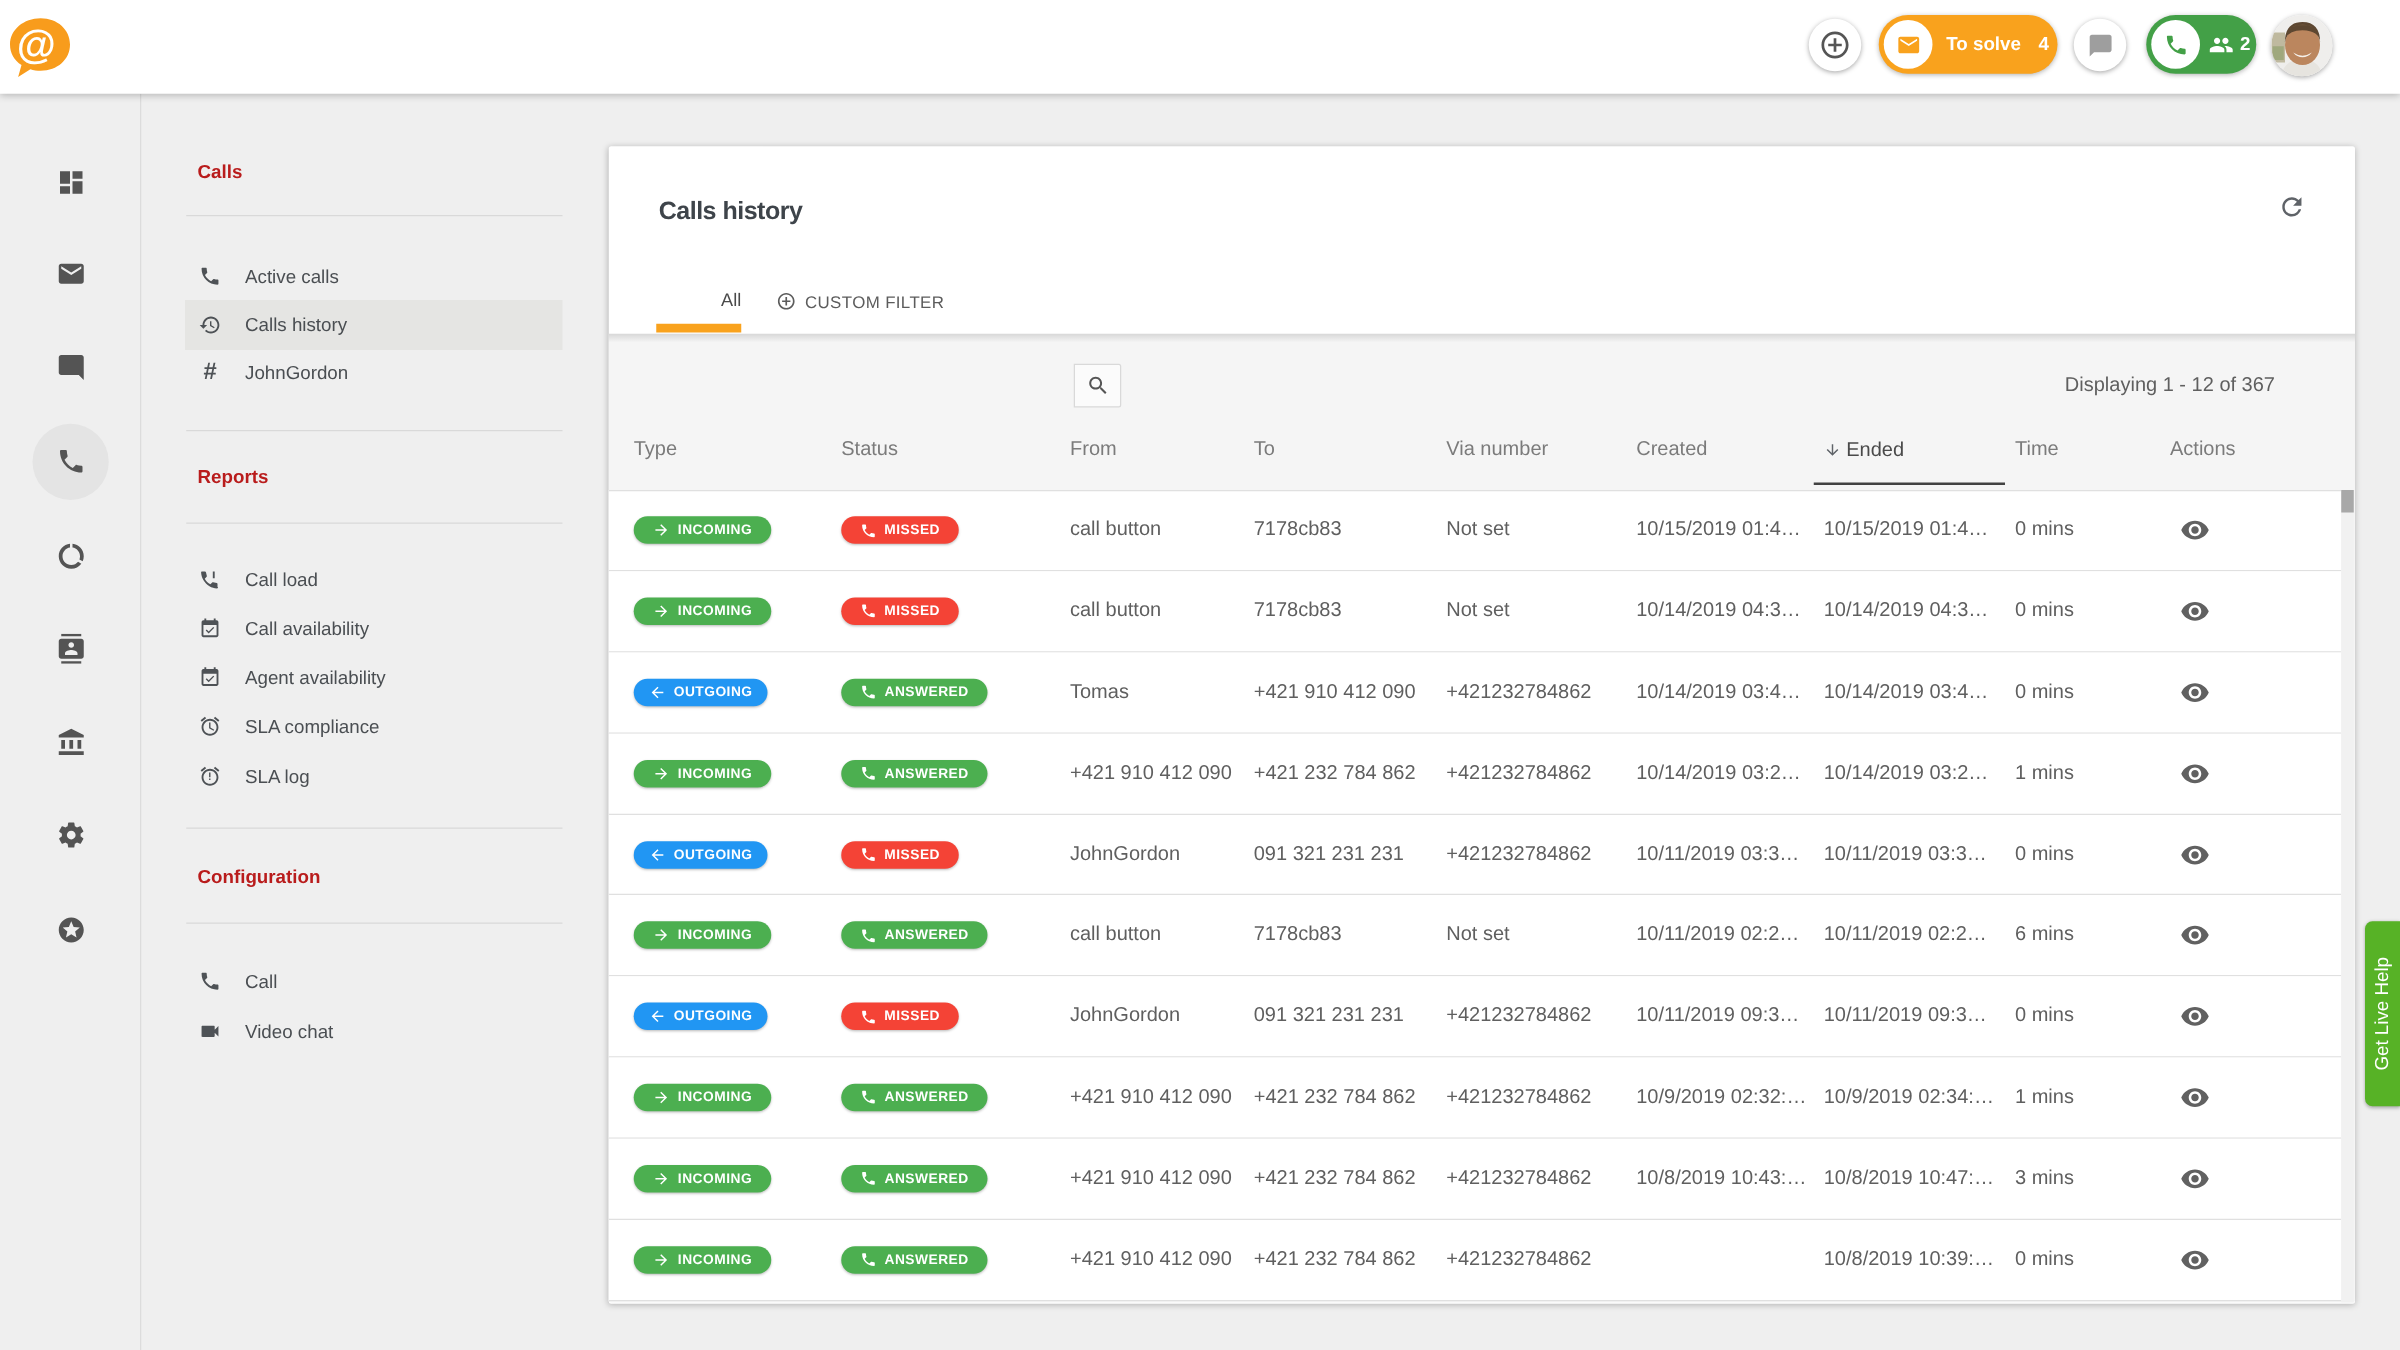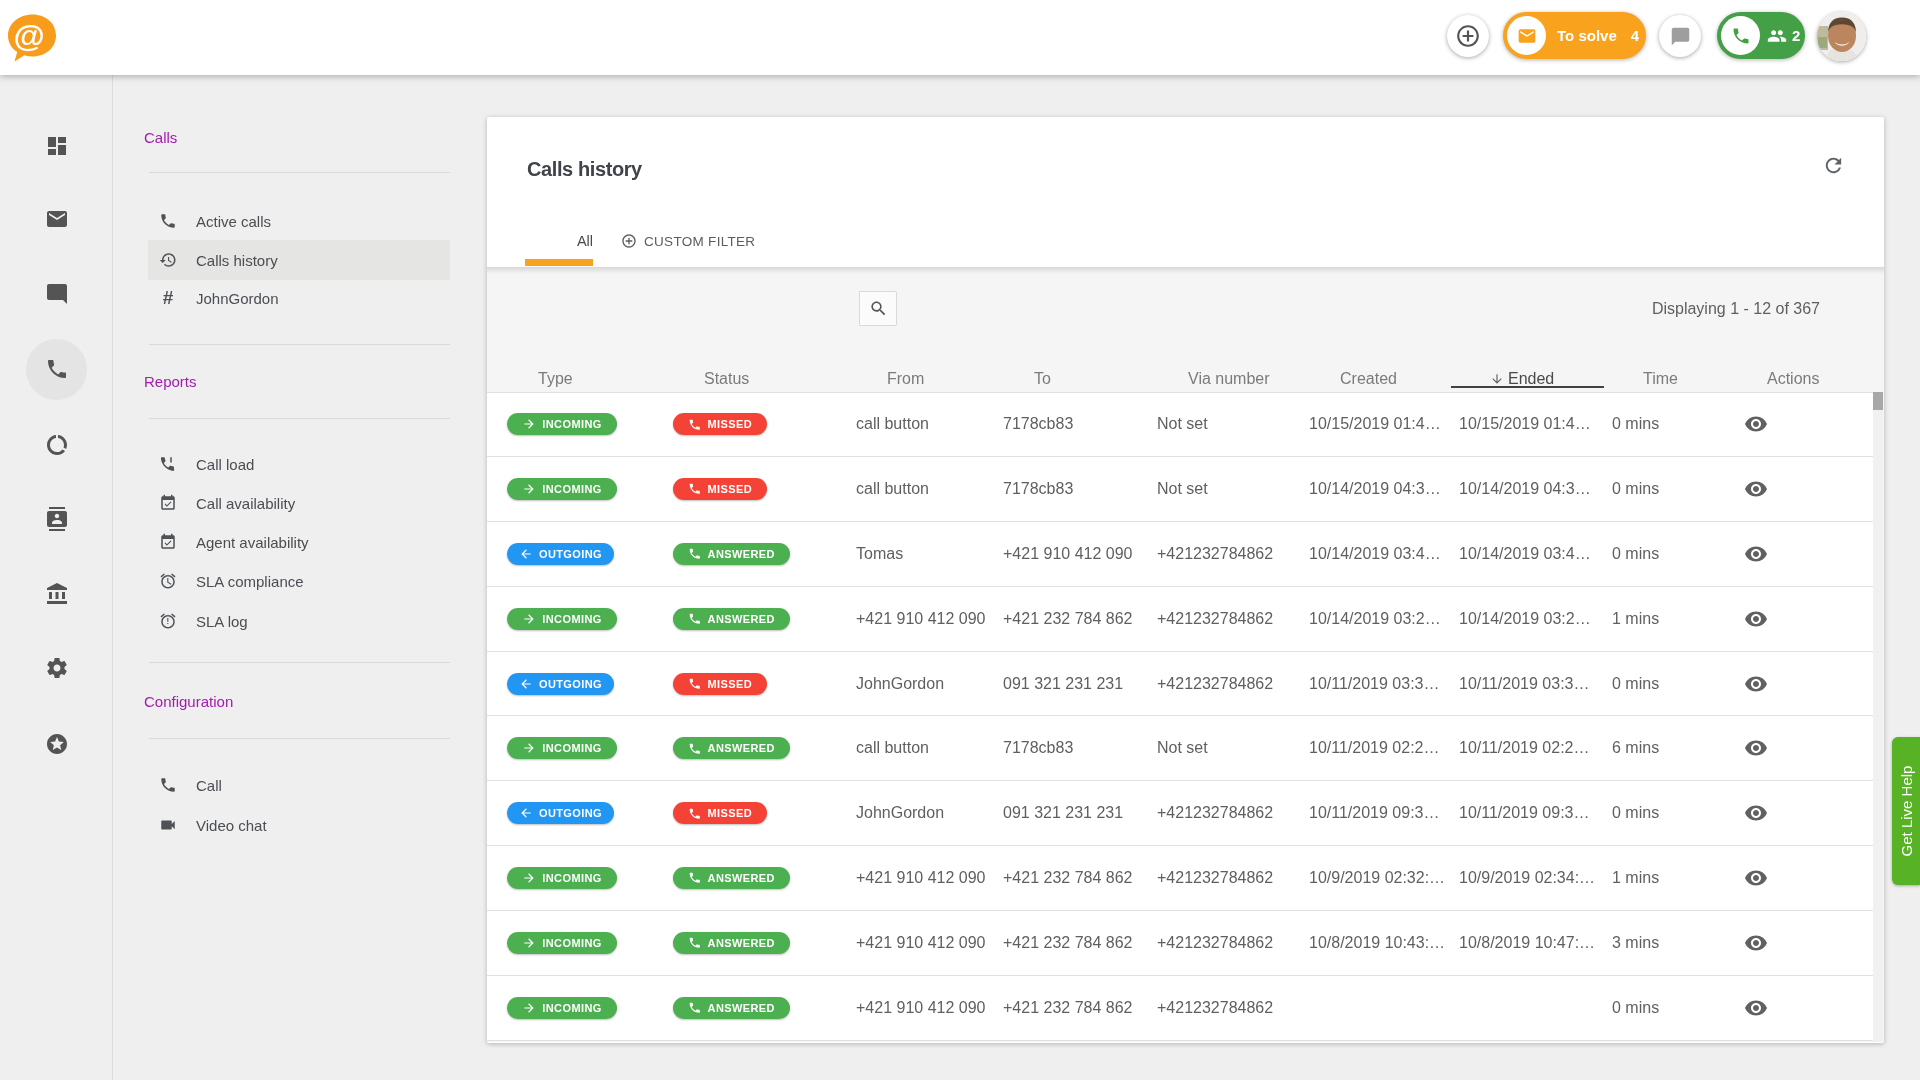--- a/index.html
+++ b/index.html
@@ -8,40 +8,40 @@
 .logo { position:absolute; left:7px; top:14px; }
 .logotext { position:absolute; left:66px; top:0; height:75px; display:flex; align-items:center; font-size:27px; font-weight:700; letter-spacing:-1.1px; color:#2b2b2b; }
 .logotext b { color:#F89C1C; font-weight:700; }
 .tbbtn { position:absolute; width:42px; height:42px; border-radius:50%; background:#fff; box-shadow:0 1px 4px rgba(0,0,0,.35); display:flex; align-items:center; justify-content:center; }
 .tbpill { position:absolute; top:12px; height:47px; border-radius:24px; box-shadow:0 1px 4px rgba(0,0,0,.3); display:flex; align-items:center; color:#fff; font-weight:700; font-size:15px; }
 .tbpill .wcircle { width:39px; height:39px; margin-left:4px; border-radius:50%; background:#fff; display:flex; align-items:center; justify-content:center; }
 .avatar { position:absolute; left:1817px; top:12px; width:49px; height:49px; border-radius:50%; overflow:hidden; box-shadow:0 1px 4px rgba(0,0,0,.35); }
 .raildiv { position:absolute; left:112px; top:75px; width:1px; height:1005px; background:#dcdcdc; }
 .ricon { position:absolute; left:45px; width:24px; height:24px; }
 .railcircle { position:absolute; left:26px; top:339px; width:61px; height:61px; border-radius:50%; background:#e4e4e4; }
-.shead { position:absolute; left:144px; font-size:15px; font-weight:400; color:#a21caf; }
+.shead { position:absolute; left:158px; font-size:15px; font-weight:700; color:#b91c1c; }
 .shr { position:absolute; left:149px; width:301px; height:1px; background:#d9d9d9; }
 .ssel { position:absolute; left:148px; top:240px; width:302px; height:40px; background:#e5e5e3; }
 .sitem { position:absolute; left:149px; width:301px; height:38px; display:flex; align-items:center; }
 .sicon { width:20px; margin-left:9px; display:flex; justify-content:center; }
 .sicon.hash { font-size:19px; font-weight:700; color:#4e5256; justify-content:center; }
 .slabel { margin-left:18px; font-size:15px; color:#4a4e52; }
 .card { position:absolute; left:487px; top:117px; width:1397px; height:926px; background:#fff; border-radius:2px; box-shadow:0 1px 5px rgba(0,0,0,.25); }
 .cardtitle { position:absolute; left:40px; top:41px; font-size:20px; font-weight:700; letter-spacing:-0.4px; color:#3e444a; }
 .refresh { position:absolute; left:1335px; top:37px; }
 .tab-all { position:absolute; left:38px; top:116px; width:68px; text-align:right; font-size:14.5px; color:#4a4a4a; }
 .tab-ind { position:absolute; left:38px; top:142px; width:68px; height:7px; background:#F9A21D; }
 .tab-cf { position:absolute; left:134px; top:116px; display:flex; align-items:center; font-size:13.5px; letter-spacing:.3px; color:#5c5c5c; }
 .tab-cf svg { margin-right:7px; }
 .cbody { position:absolute; left:0; top:150px; width:1397px; height:775px; background:#f5f5f5; border-radius:0 0 2px 2px; }
 .cbody::before { content:""; position:absolute; left:0; top:0; width:100%; height:7px; background:linear-gradient(rgba(0,0,0,.12),rgba(0,0,0,0)); }
 .searchbox { position:absolute; left:39px; top:24px; width:334px; height:35px; background:#fff; border:1px solid #d9d9d9; border-radius:2px 0 0 2px; font-size:15px; color:#9a9a9a; display:flex; align-items:center; padding-left:13px; }
 .searchbtn { position:absolute; left:372px; top:24px; width:38px; height:35px; background:#fbfbfb; border:1px solid #d9d9d9; border-radius:0 2px 2px 0; display:flex; align-items:center; justify-content:center; }
 .displaying { position:absolute; right:64px; top:33px; font-size:16px; color:#5f5f5f; }
-.th { position:absolute; top:103px; font-size:16px; color:#7b7b7b;margin-left:31px; }
+.th { position:absolute; top:84px; font-size:16px; color:#7b7b7b; }
 .th.ended { color:#4a4a4a; }
 .endedline { position:absolute; left:964px; top:119px; width:153px; height:2px; background:#424242; }
 .rows { position:absolute; left:0; top:125px; width:1386px; height:650px; }
 .trow { position:relative; width:1386px; height:64.9px; background:#fff; border-bottom:1px solid #e0e0e0; }
 .trow:first-child { border-top:1px solid #e0e0e0; }
 .cell { position:absolute; top:0; height:100%; display:flex; align-items:center; font-size:16px; color:#5f5f5f; }
 .pill { height:22px; border-radius:11px; display:inline-flex; align-items:center; justify-content:center; gap:6px; color:#fff; font-size:11px; font-weight:700; letter-spacing:.4px; box-shadow:0 1px 2px rgba(0,0,0,.25); }
 .pill.green { background:#4caf50; }
 .pill.blue { background:#2196f3; }
 .pill.red { background:#f44336; }
@@ -476,20 +476,21 @@
             <span class="pill green" style="width:117px">
               <svg width="13.5" height="13.5" viewBox="0 0 24 24" fill="#fff">
                 <path d="M6.62 10.79c1.44 2.83 3.76 5.14 6.59 6.59l2.2-2.21c.27-.27.67-.36 1.02-.24 1.12.37 2.33.57 3.57.57.55 0 1 .45 1 1V20c0 .55-.45 1-1 1-9.39 0-17-7.61-17-17 0-.55.45-1 1-1h3.5c.55 0 1 .45 1 1 0 1.25.2 2.45.57 3.57.11.35.03.74-.25 1.02l-2.2 2.2z"></path>
               </svg>
               <span>ANSWERED</span>
             </span>
           </div>
           <div class="cell" style="left:369px">+421 910 412 090</div>
           <div class="cell" style="left:516px">+421 232 784 862</div>
           <div class="cell" style="left:670px">+421232784862</div>
+          <div class="cell" style="left:972px">10/8/2019 10:39:…</div>
           <div class="cell" style="left:1125px">0 mins</div>
           <div class="cell eyec" style="left:1257px">
             <svg width="24" height="24" viewBox="0 0 24 24" fill="#616161">
               <path d="M12 4.5C7 4.5 2.73 7.61 1 12c1.73 4.39 6 7.5 11 7.5s9.27-3.11 11-7.5c-1.73-4.39-6-7.5-11-7.5zM12 17c-2.76 0-5-2.24-5-5s2.24-5 5-5 5 2.24 5 5-2.24 5-5 5zm0-8c-1.66 0-3 1.34-3 3s1.34 3 3 3 3-1.34 3-3-1.34-3-3-3z"></path>
             </svg>
           </div>
         </div>
     </div>
     <div class="scrolltrack">
         <div class="scrollthumb"></div>

